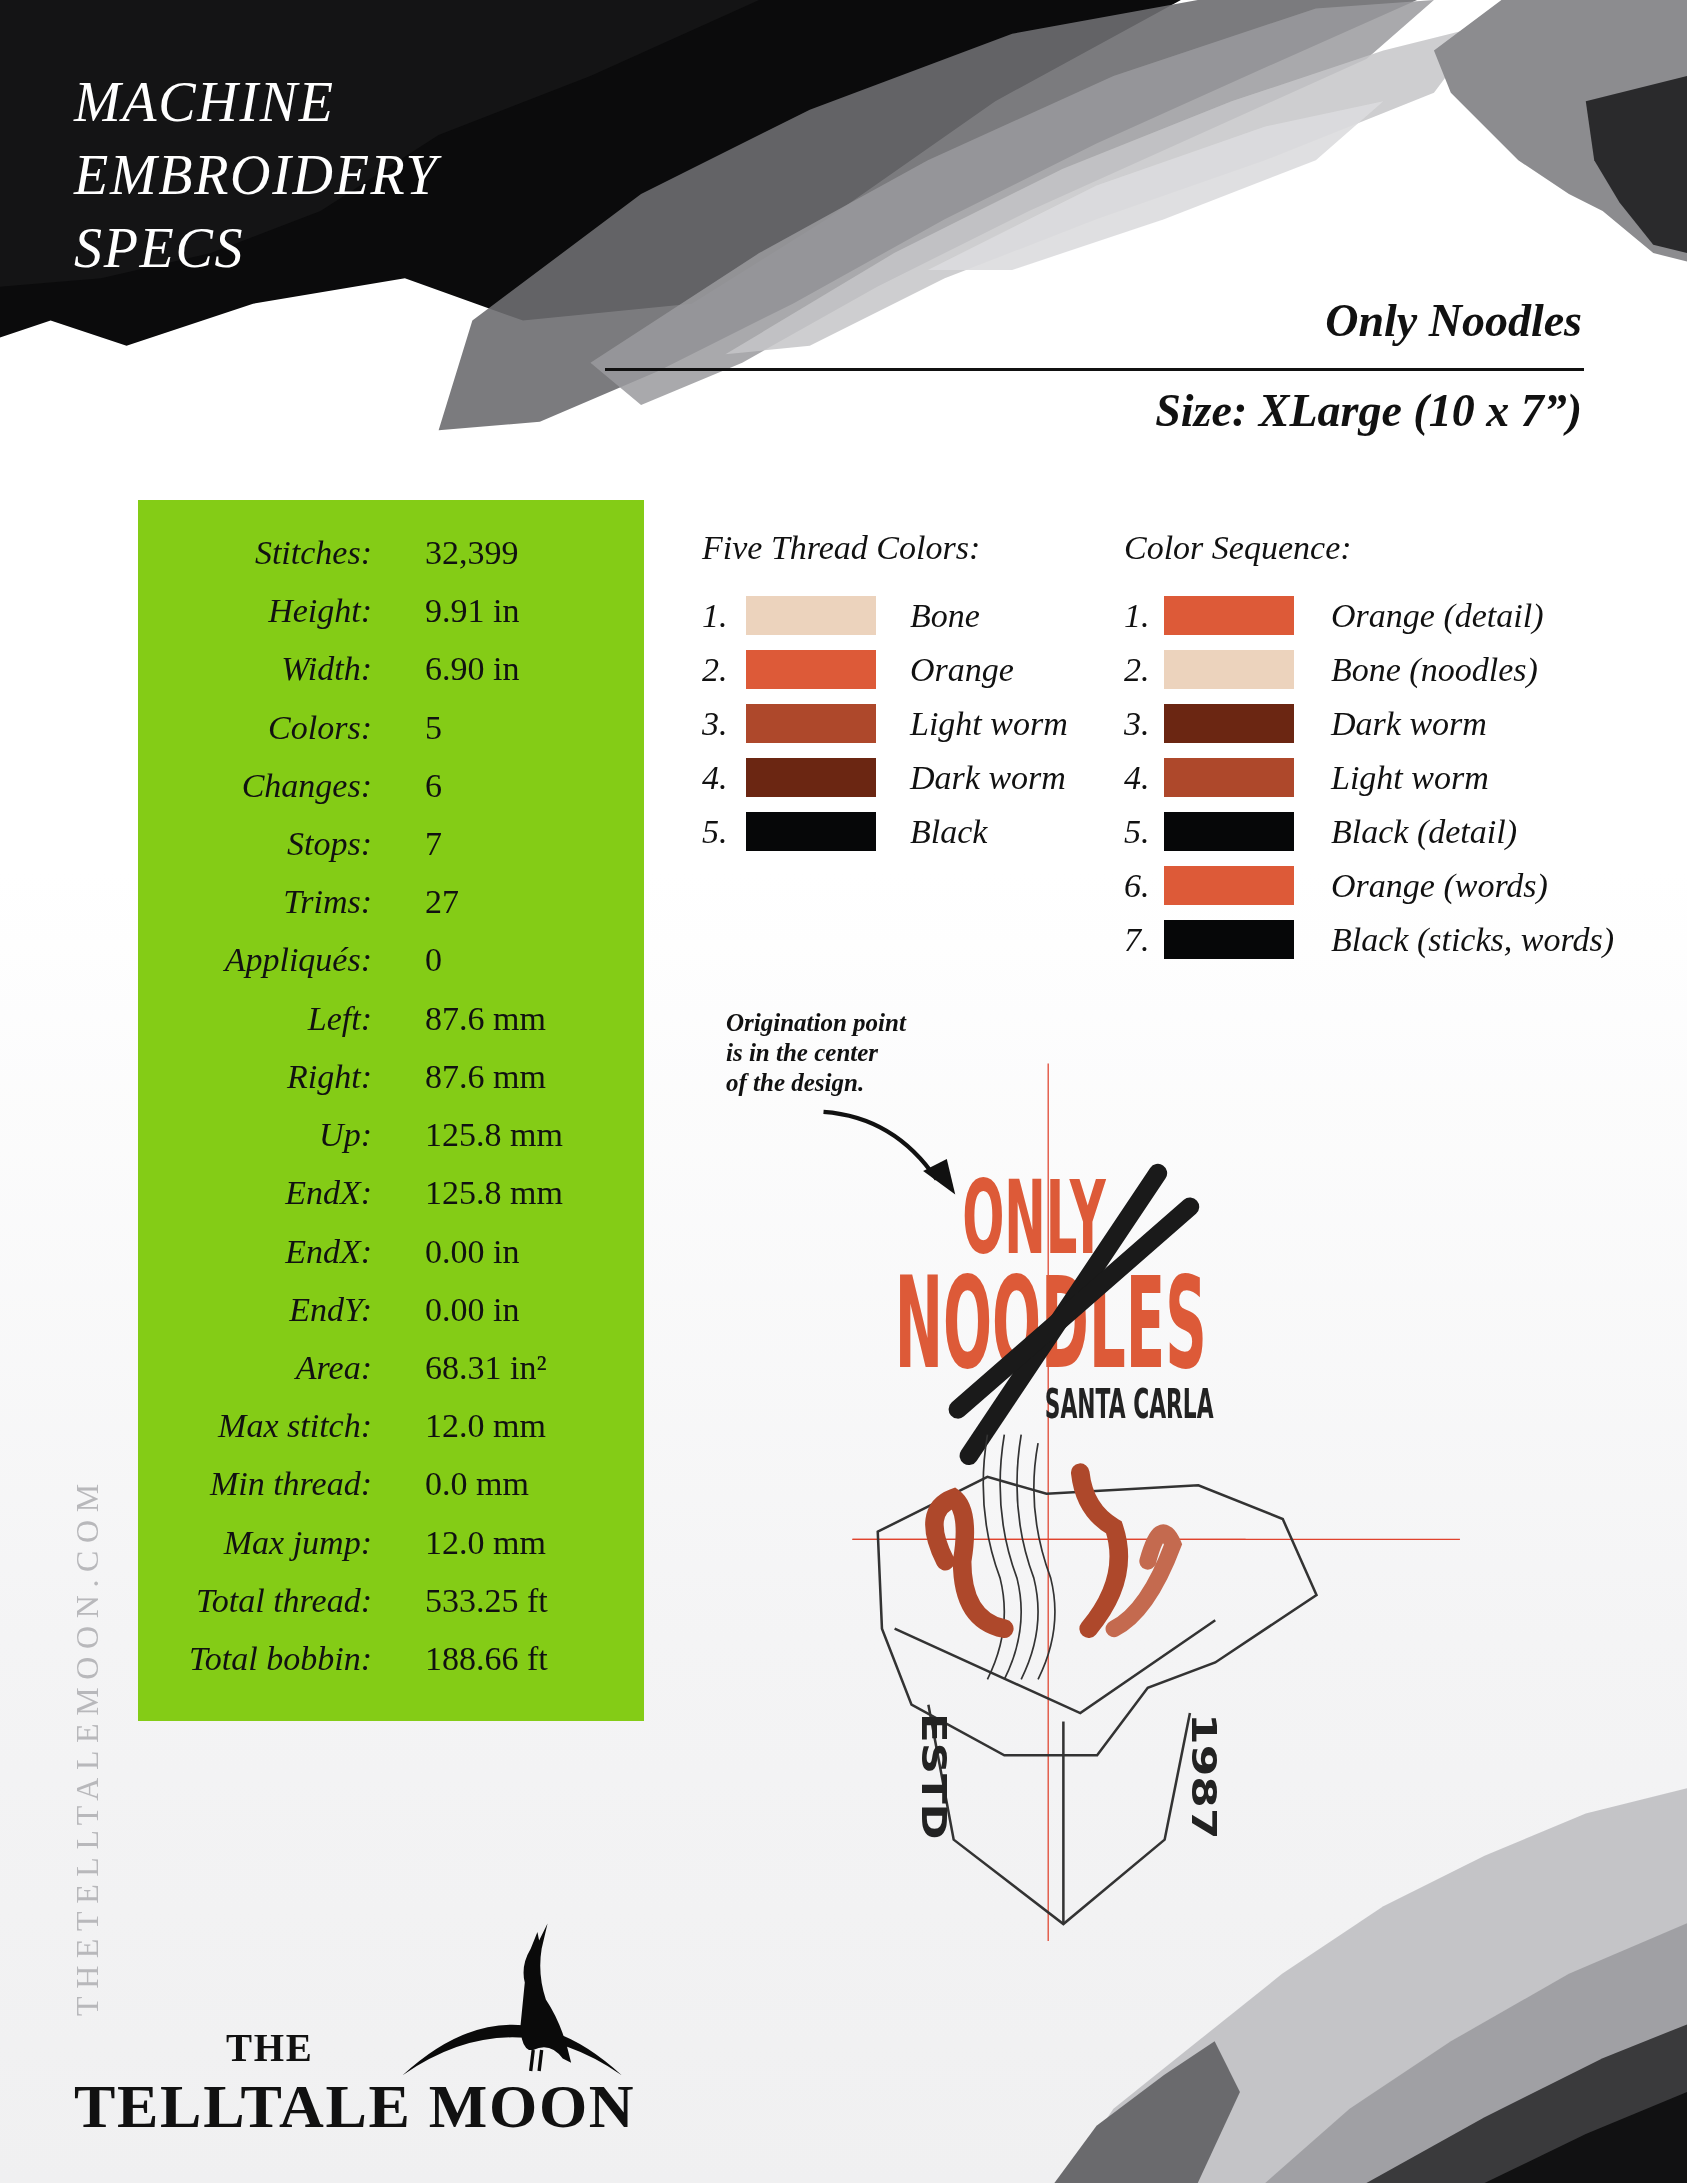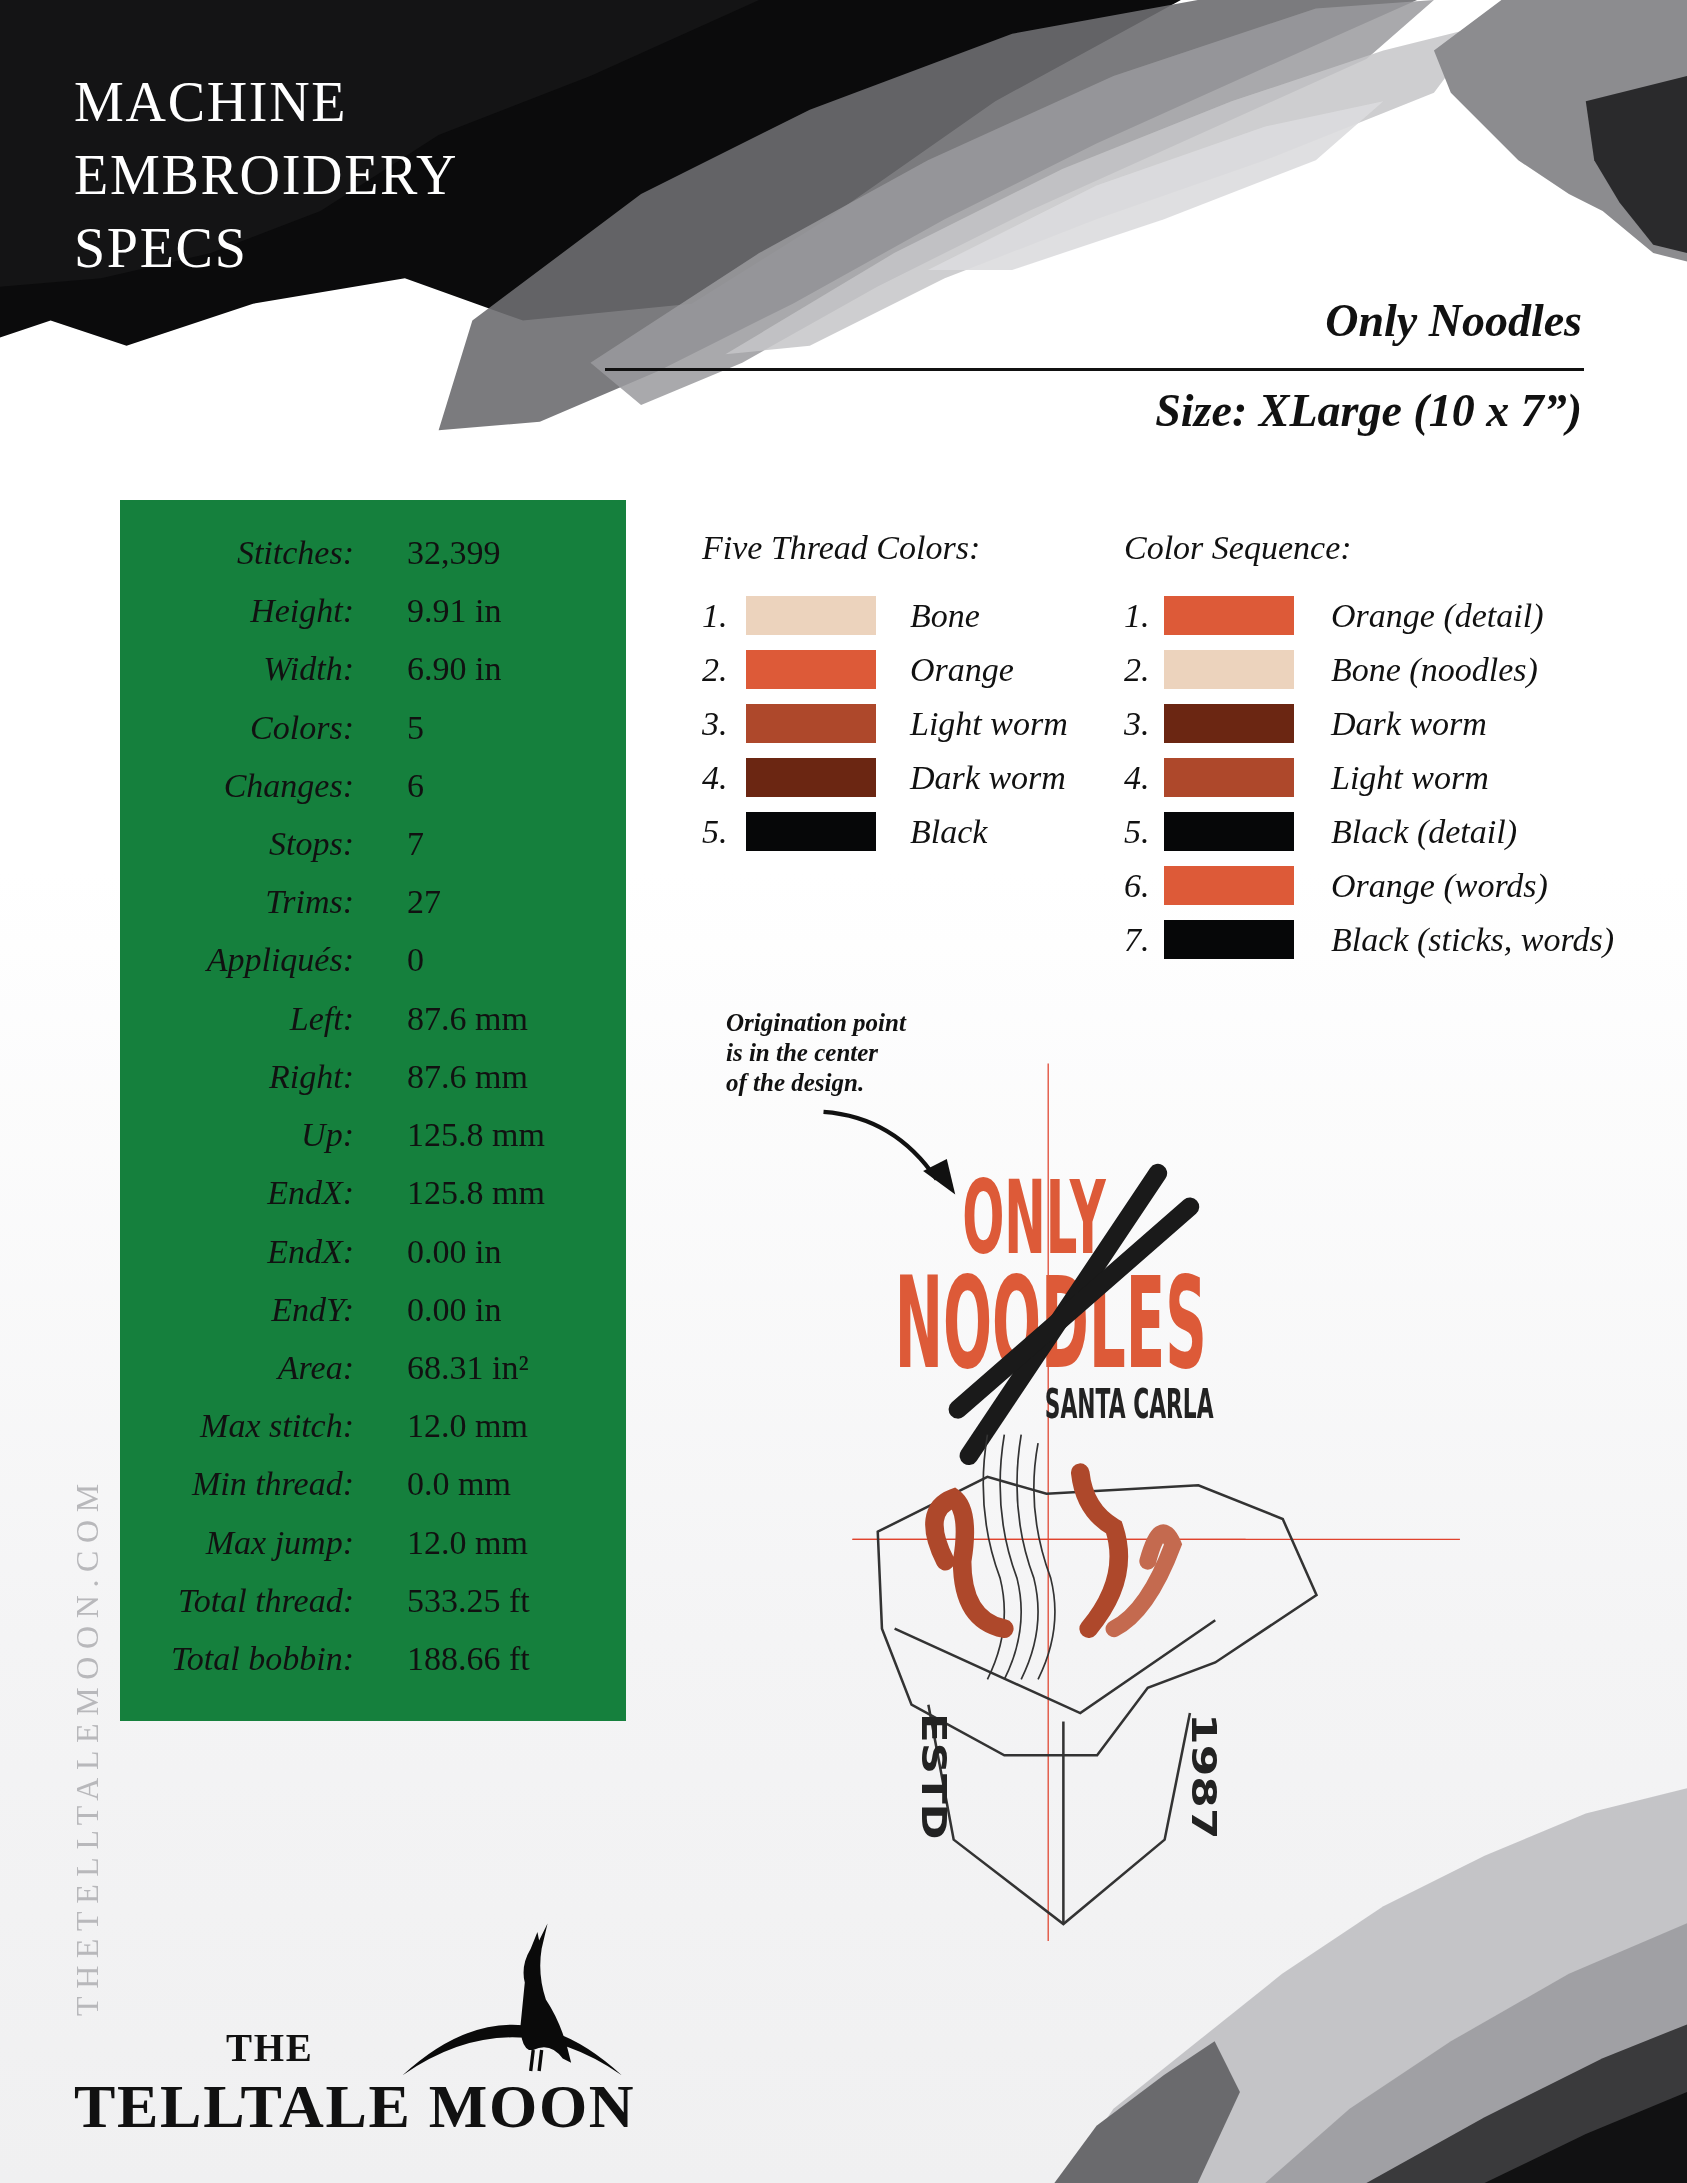--- a/index.html
+++ b/index.html
@@ -8,39 +8,39 @@
     position: relative;
     background: linear-gradient(180deg, #ffffff 0%, #ffffff 40%, #f4f4f5 75%, #f0f0f1 100%);
     font-family: "DejaVu Serif", "Liberation Serif", serif;
     color: #111;
   }
   .bg-art { position: absolute; left: 0; top: 0; width: 1687px; height: 2183px; pointer-events: none; }
 
   .header-title {
     position: absolute; left: 74px; top: 66px;
     color: #fff; font-family: "Liberation Serif", "DejaVu Serif", serif;
-    font-size: 56px; line-height: 73px; letter-spacing: 1.7px; font-weight: normal;
+    font-size: 56px; line-height: 73px; letter-spacing: 1.7px; font-weight: normal; font-style: italic;
   }
   .header-title div { white-space: nowrap; }
 
   .design-name {
     position: absolute; right: 105px; top: 294px;
     font-family: "Liberation Serif", serif; font-style: italic; font-weight: bold;
     font-size: 46px; text-align: right;
   }
   .title-rule { position: absolute; left: 605px; top: 368px; width: 979px; height: 2.5px; background: #111; }
   .size-label {
     position: absolute; right: 105px; top: 384px;
     font-family: "Liberation Serif", serif; font-style: italic; font-weight: bold;
     font-size: 46px; text-align: right;
   }
 
   .specs-panel {
-    position: absolute; left: 120px; top: 500px; width: 506px; height: 1221px;
-    background: #15803d;
+    position: absolute; left: 138px; top: 500px; width: 506px; height: 1221px;
+    background: #84cc16;
   }
   .spec-row { position: absolute; left: 0; width: 506px; height: 51px; font-size: 34px; line-height: 51px; }
   .spec-label {
     position: absolute; right: 272px; font-family: "Liberation Serif", serif; font-style: italic;
     text-align: right; white-space: nowrap;
   }
   .spec-value { position: absolute; left: 287px; font-family: "Liberation Serif", serif; white-space: nowrap; }
 
   .section-heading {
     position: absolute; font-family: "Liberation Serif", serif; font-style: italic;

